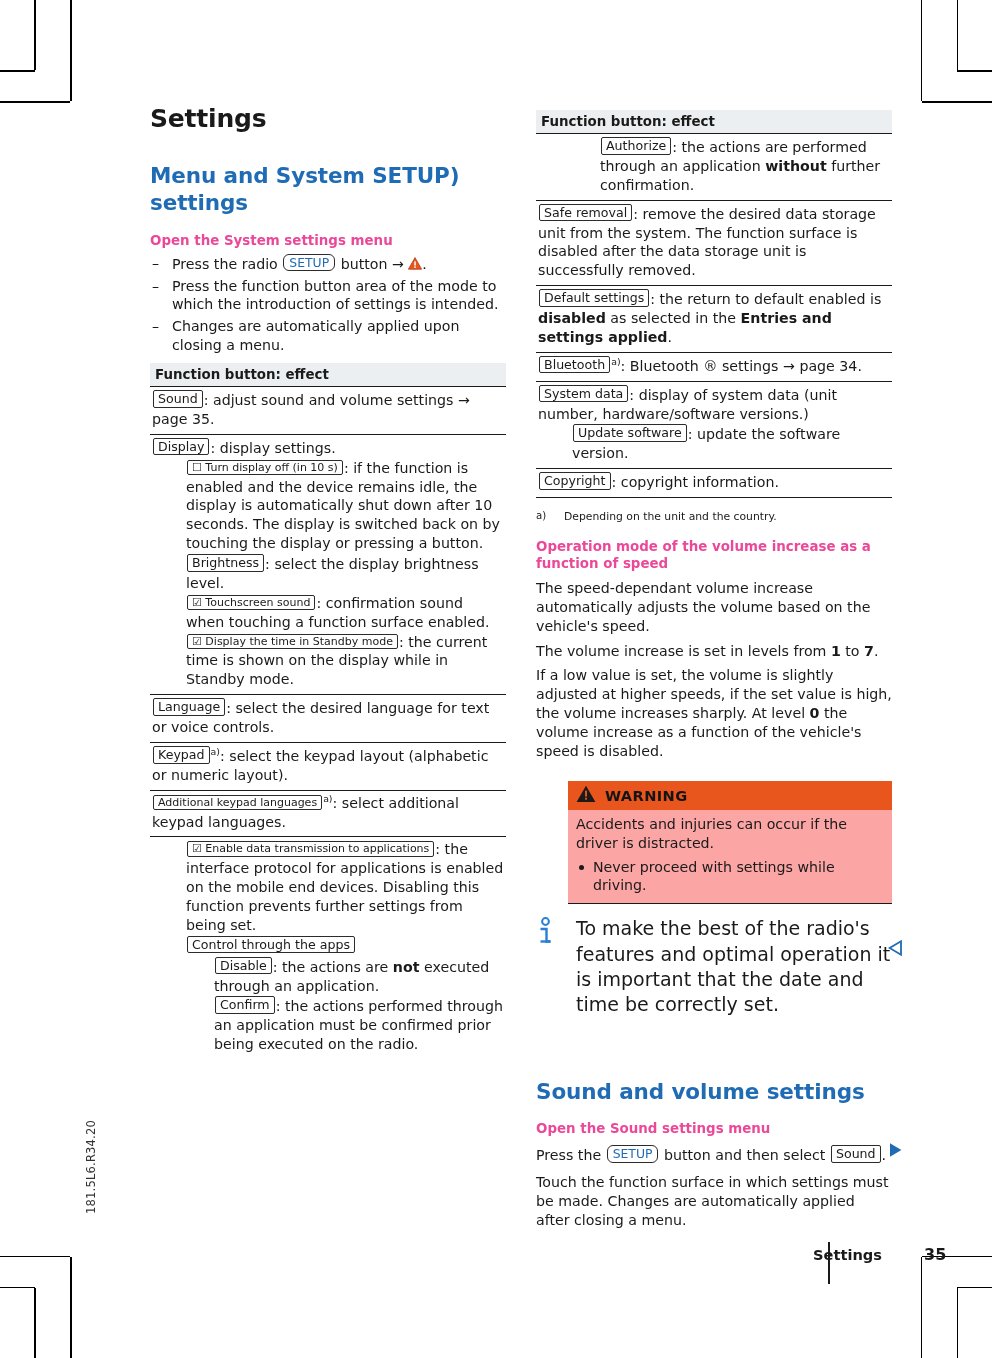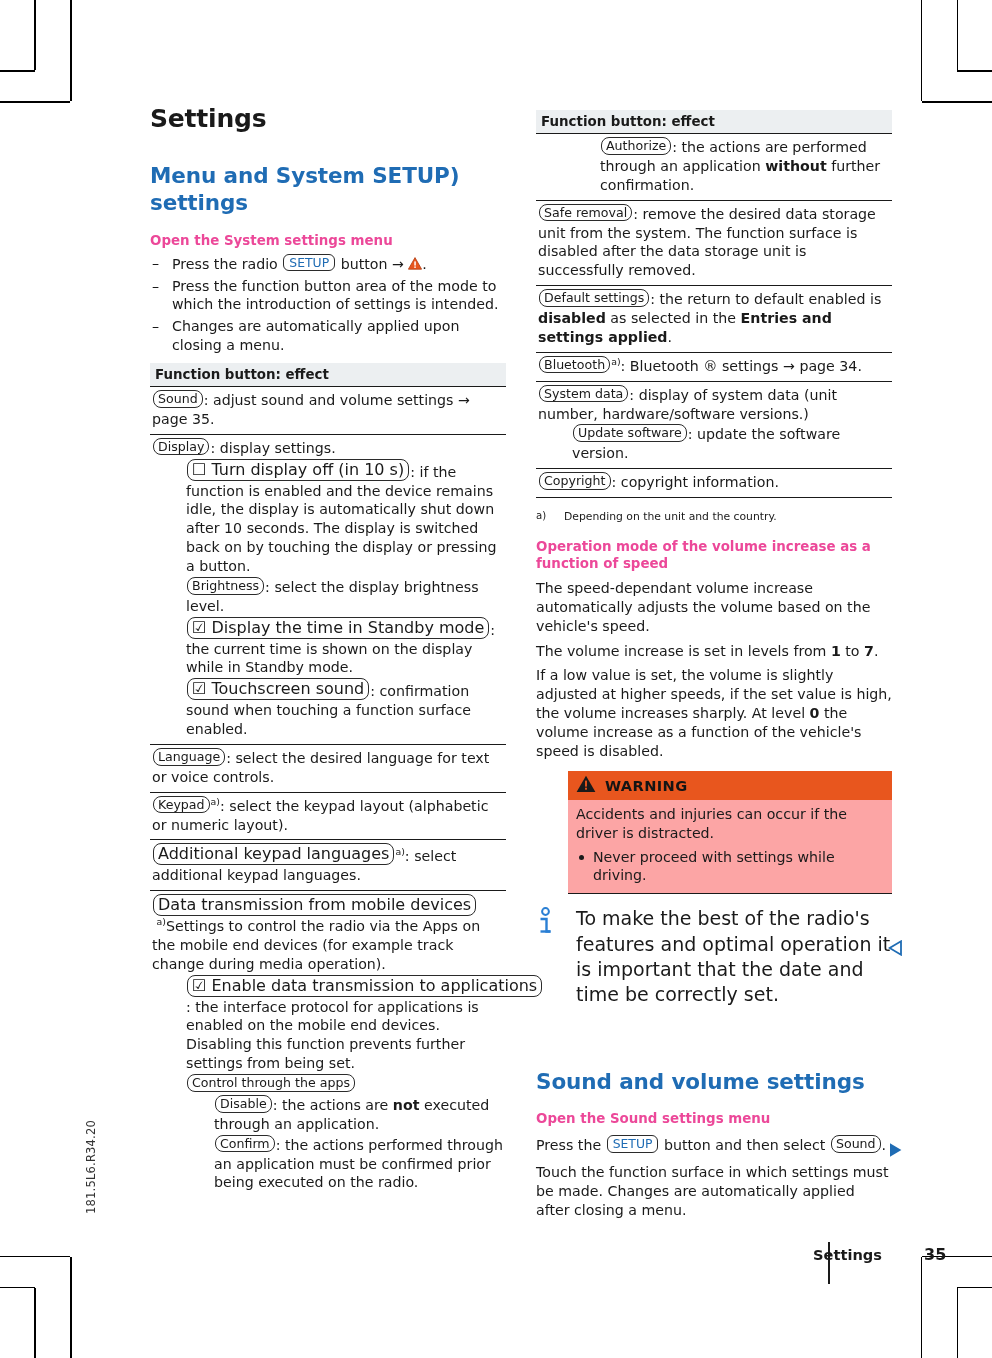--- a/index.html
+++ b/index.html
@@ -70,29 +70,29 @@
     font-size:14.2px;line-height:1.33;
     padding-left:22px;position:relative;margin-bottom:3px;
   }
   ul.dashlist li:before{
     content:"\2013";position:absolute;left:2px;top:0;
   }
 
   
   .key{
     display:inline-block;
-    border:1.3px solid #2b2b2b;border-radius:8px;
+    border:1.3px solid #2b2b2b;border-radius:2px;
     padding:0 4px;margin:0 1px;
     font-size:11.6px;line-height:1.24;
     vertical-align:2px;white-space:nowrap;
     background:#fff;
   }
   .key.blue{color:#1f6cb4;font-size:12.4px;border-radius:6px;padding:0 5px;text-align:right;}
   .key.mid{font-size:12.6px;}
-  .key.small{font-size:16px;}
+  .key.small{font-size:11px;}
 
   
   .tbl{border-top:none;margin:6px 0 12px 0;}
   .tbl-head{
     background:#eceff1;
     font-size:13.4px;font-weight:bold;
     padding:4px 5px 4px 5px;
     border-bottom:1.5px solid #1a1a1a;
   }
   .tbl-row{
@@ -107,21 +107,21 @@
 
   
   .fnote{
     font-size:10.8px;line-height:1.3;color:#1a1a1a;
     margin:5px 0 14px 0;position:relative;padding-left:28px;
   }
   .fnote .mark{position:absolute;left:0;top:-1px;font-size:10.2px;}
   sup.fn{font-size:9.4px;vertical-align:super;line-height:0;}
 
   
-  .warn{margin:10px 0 12px 0;padding-left:32px;}
+  .warn{margin:20px 0 12px 0;padding-left:32px;}
   .warn-head{
     background:#e8561e;color:#141414;
     font-size:14.6px;font-weight:bold;letter-spacing:.4px;
     padding:4px 8px 4px 8px;
     display:flex;align-items:center;gap:9px;
   }
   .warn-body{
     background:#fca5a5;padding:5px 8px 8px 8px;
     font-size:14.2px;line-height:1.33;
     border-bottom:1.4px solid #1a1a1a;
@@ -208,38 +208,37 @@
       <div class="tbl-head">Function button: effect</div>
 
       <div class="tbl-row">
         <p><span class="key mid">Sound</span><span>: adjust sound and volume settings → page 35.</span></p>
       </div>
 
       <div class="tbl-row">
         <p><span class="key mid">Display</span><span>: display settings.</span></p>
         <p class="indent1"><span class="key small">☐ Turn display off (in 10 s)</span><span>: if the function is enabled and the device remains idle, the display is automatically shut down after 10 seconds. The display is switched back on by touching the display or pressing a button.</span></p>
         <p class="indent1"><span class="key mid">Brightness</span><span>: select the display brightness level.</span></p>
+        <p class="indent1"><span class="key small">☑ Touchscreen sound</span><span>: confirmation sound when touching a function surface enabled.</span></p>
         <p class="indent1"><span class="key small">☑ Display the time in Standby mode</span><span>: the current time is shown on the display while in Standby mode.</span></p>
-        <p class="indent1"><span class="key small">☑ Touchscreen sound</span><span>: confirmation sound when touching a function surface enabled.</span></p>
       </div>
 
       <div class="tbl-row">
         <p><span class="key mid">Language</span><span>: select the desired language for text or voice controls.</span></p>
       </div>
 
       <div class="tbl-row">
         <p><span class="key mid">Keypad</span><sup class="fn">a)</sup><span>: select the keypad layout (alphabetic or numeric layout).</span></p>
       </div>
 
       <div class="tbl-row">
         <p><span class="key small">Additional keypad languages</span><sup class="fn">a)</sup><span>: select additional keypad languages.</span></p>
       </div>
 
       <div class="tbl-row nb">
-        <p><span class="key small">Data transmission from mobile devices</span>&nbsp;<sup class="fn">a)</sup><span>Settings to control the radio via the Apps on the mobile end devices (for example track change during media operation).</span></p>
         <p class="indent1"><span class="key small">☑ Enable data transmission to applications</span><span>: the interface protocol for applications is enabled on the mobile end devices. Disabling this function prevents further settings from being set.</span></p>
         <p class="indent1"><span class="key mid">Control through the apps</span></p>
         <p class="indent2"><span class="key mid">Disable</span><span>: the actions are </span><b>not</b><span> executed through an application.</span></p>
         <p class="indent2"><span class="key mid">Confirm</span><span>: the actions performed through an application must be confirmed prior being executed on the radio.</span></p>
       </div>
     </div>
   </div>
 
   <div class="col col-right">
 

